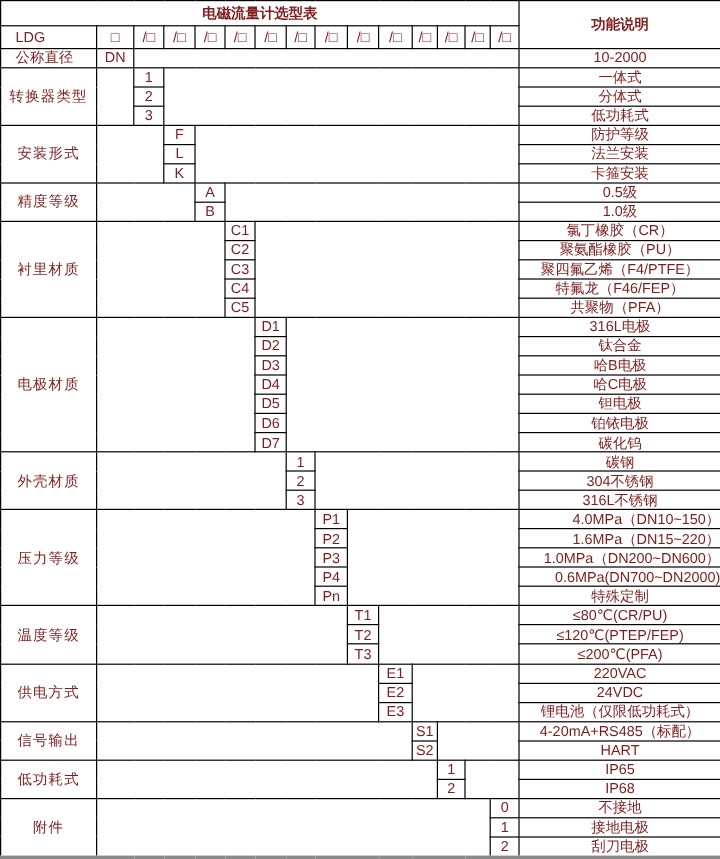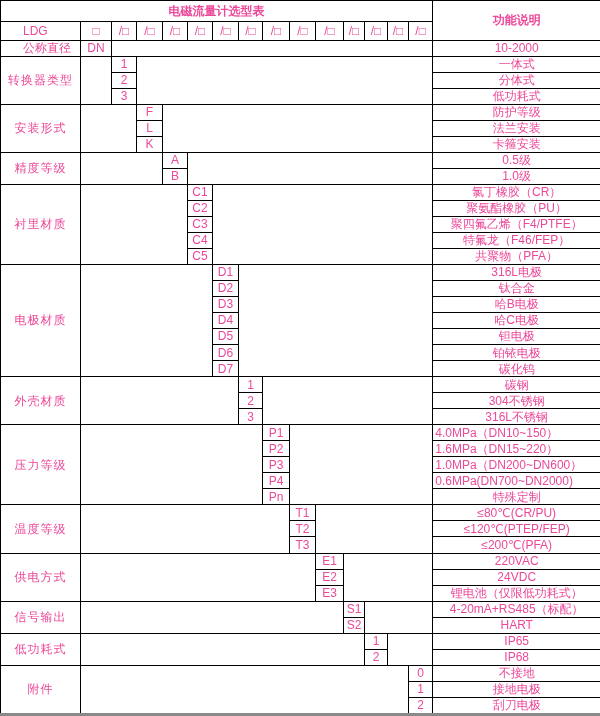--- a/index.html
+++ b/index.html
@@ -2,44 +2,44 @@
 <html><head>
 <meta charset="utf-8">
 <style>
   html,body{margin:0;padding:0;background:#fff;}
   .page{width:600px;height:716px;background:#fff;overflow:hidden;}
   table.sel{
     border-collapse:collapse;
     table-layout:fixed;
     width:600px;height:716px;
     font-family:"Liberation Sans","DejaVu Sans",sans-serif;
-    color:#ec4899;
+    color:#7f1d1d;
     border:1px solid #000;
     border-bottom:3px solid #8a8a8a;
   }
   table.sel td{
     border:1px solid #000;
     padding:0;
     text-align:center;
     vertical-align:middle;
     font-size:12px;
     line-height:1.05;
     overflow:hidden;
     white-space:nowrap;
   }
   tr.title-row{height:21px;}
   tr.ldg-row{height:19px;}
   td.title{font-size:13px;font-weight:bold;}
   td.fhead{font-size:14px;font-weight:bold;}
   td.lab{font-size:13px;letter-spacing:1px;}
-  td.lab.left{text-align:left;padding-left:22px;letter-spacing:0;}
+  td.lab.left{text-align:left;padding-left:12px;letter-spacing:0;}
   td.code{font-size:12px;}
   td.slash{font-size:12px;}
   td.desc{font-size:12px;}
-  td.desc.left{text-align:left;padding-left:2px;}
+  td.desc.left{text-align:right;padding-left:2px;}
   td.filler{background:#fff;}
 </style>
 </head>
 <body>
 
 <div class="page">
   <table class="sel">
     <colgroup>
       <col style="width:80px">
         <col style="width:31px">

